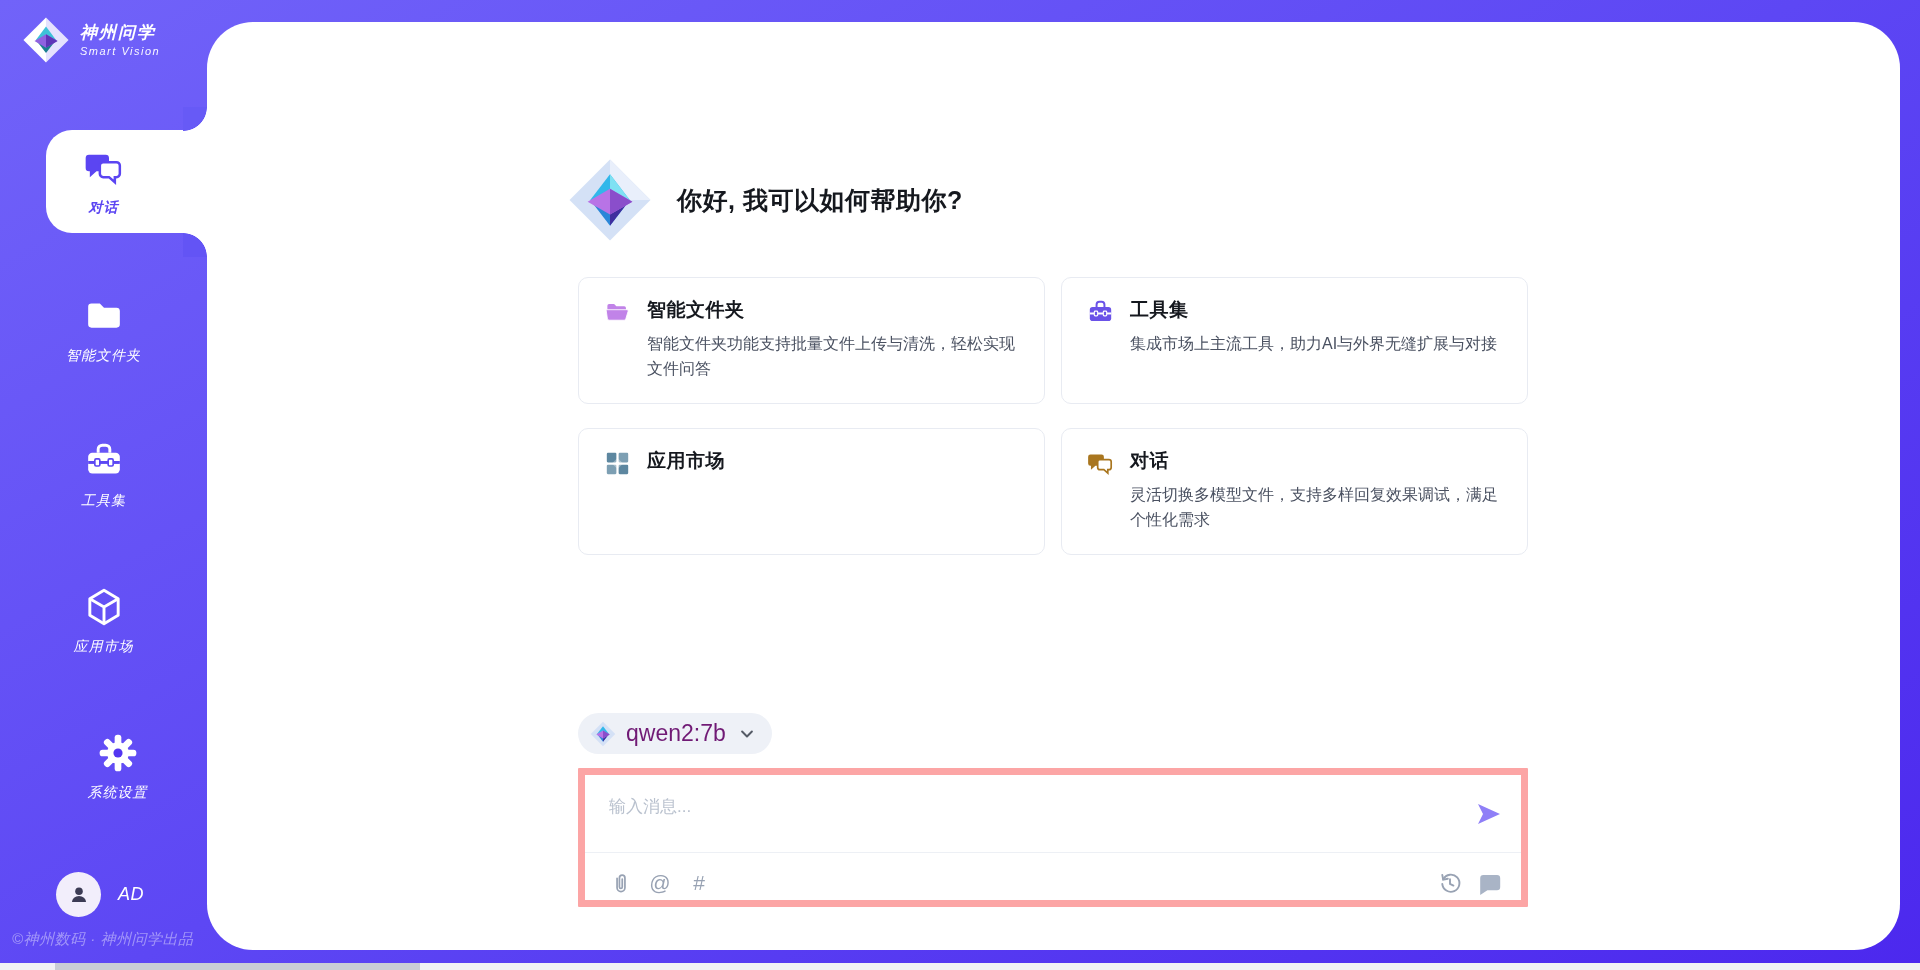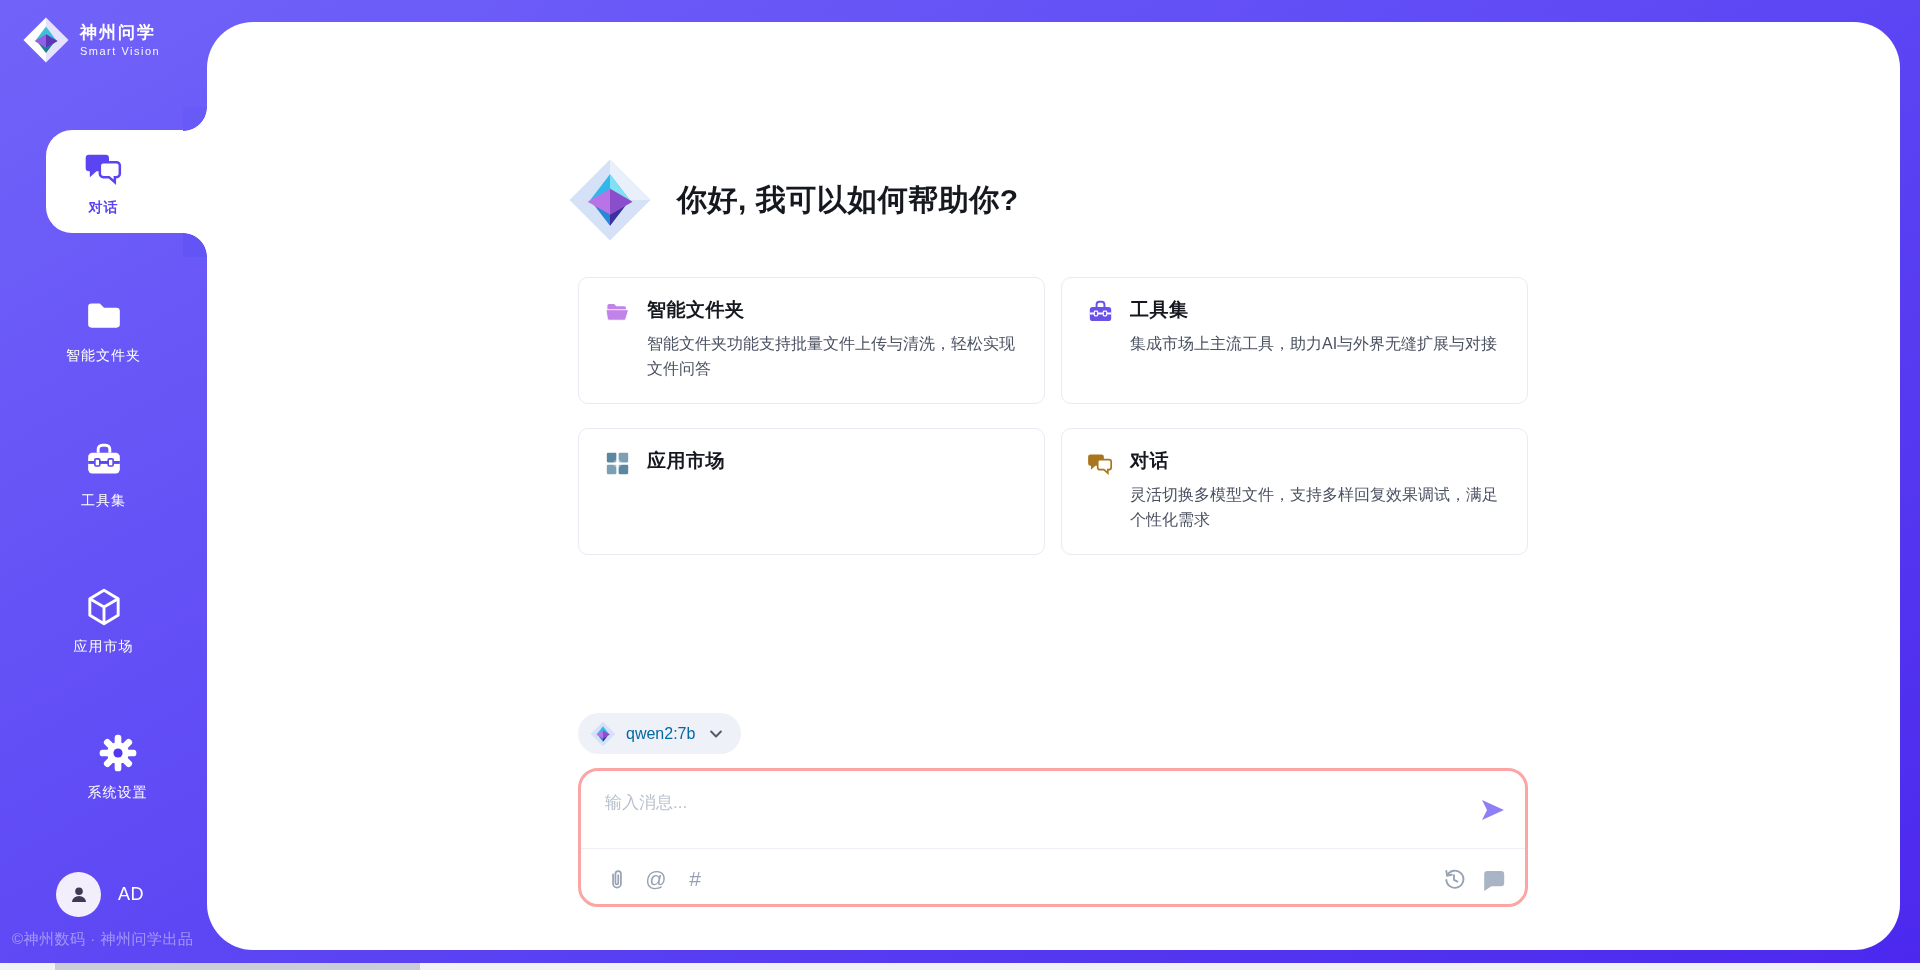--- a/index.html
+++ b/index.html
@@ -4,21 +4,21 @@
 <style>
   * { box-sizing: border-box; margin: 0; padding: 0; }
   html,body { width:1920px; height:970px; overflow:hidden; }
   body {
     position: relative;
     font-family: "Liberation Sans", "DejaVu Sans", sans-serif;
     background: linear-gradient(150deg, #7163f9 0%, #5d47f4 50%, #4c28ee 100%);
   }
 
   
-  .sidebar { position:absolute; left:0; top:0; width:207px; height:100%; }
+  .sidebar { position:absolute; left:0; top:0; width:207px; height:100%;font-style:italic; }
 
   .logo-row { position:absolute; top:16px; left:22px; display:flex; align-items:center; gap:10px; }
   .logo-diamond { width:48px; height:48px; }
   .brand-name { font-size:17px; font-weight:700; color:#fff; letter-spacing:2px; line-height:1.2; }
   .brand-sub { font-size:11px; color:#fff; opacity:.95; letter-spacing:1.5px; margin-top:2px; }
 
   .active-pill { position:absolute; left:46px; top:130px; width:161px; height:103px;
                  background:#fff; border-radius:26px 0 0 26px; }
   .scoop-top { position:absolute; left:183px; top:106.5px; width:24px; height:24px;
                background:radial-gradient(circle at 0 0, #675af6 23.5px, #fff 24.2px); }
@@ -44,39 +44,39 @@
 
   .copyright { position:absolute; left:12px; top:930px; color:rgba(255,255,255,.42);
                font-size:15px; letter-spacing:.5px; white-space:nowrap; }
 
   
   .panel { position:absolute; left:207px; top:22px; right:20px; bottom:20px;
            background:#fff; border-radius:46px; }
 
   .greeting { position:absolute; left:360px; top:135px; display:flex; align-items:center; gap:24px; }
   .greeting-logo { width:86px; height:86px; }
-  .greeting-title { font-size:30px; font-weight:700; color:#15181e; letter-spacing:.5px; }
+  .greeting-title { font-size:25px; font-weight:700; color:#15181e; letter-spacing:.5px; }
 
   .cards { position:absolute; left:371px; top:255px; width:950px;
            display:grid; grid-template-columns:1fr 1fr; gap:24px 16px; }
   .card { height:127px; border:1px solid #e8ebf2; border-radius:10px; background:#fff;
           position:relative; padding:19px 22px 19px 68px; cursor:pointer; }
   .card-icon { position:absolute; left:25px; top:21px; width:27px; height:27px; }
   .card-title { font-size:19px; font-weight:700; color:#15181e; letter-spacing:.5px; }
   .card-desc { margin-top:9px; font-size:16px; color:#4a5161; line-height:1.55; }
 
   .model-pill { position:absolute; left:371px; top:691px; height:41px;
                 padding:0 16px 0 12px; background:#eef1f7; border-radius:21px;
                 display:flex; align-items:center; gap:10px; cursor:pointer; }
   .model-logo { width:26px; height:26px; }
-  .model-label { font-size:16px; color:#0369a1; }
+  .model-label { font-size:23px; color:#701a75; }
   .model-chevron { width:18px; height:18px; margin-left:2px; }
 
   .input-box { position:absolute; left:371px; top:746px; width:950px; height:139px;
-               border:3px solid #fca5a5; border-radius:20px; background:#fff; }
+               border:7px solid #fca5a5; border-radius:1px; background:#fff; }
   .message-input { position:absolute; left:24px; top:17px; width:840px; height:30px;
                    border:none; outline:none; font-size:17px; color:#333; background:transparent;
                    font-family:"Liberation Sans","DejaVu Sans",sans-serif; }
   .message-input::placeholder { color:#b9c1ce; }
   .send-btn { position:absolute; right:20px; top:26px; width:26px; height:26px;
               background:none; border:none; cursor:pointer; padding:0; }
   .composer-divider { position:absolute; left:0; right:0; top:77px; height:1px; background:#edf0f5; }
   .toolbar-left { position:absolute; left:24px; top:96px; display:flex; align-items:center; gap:15px; }
   .toolbar-right { position:absolute; right:20px; top:96px; display:flex; align-items:center; gap:15px; }
   .tool-icon { width:24px; height:24px; color:#98a2b3; cursor:pointer; display:inline-flex;

